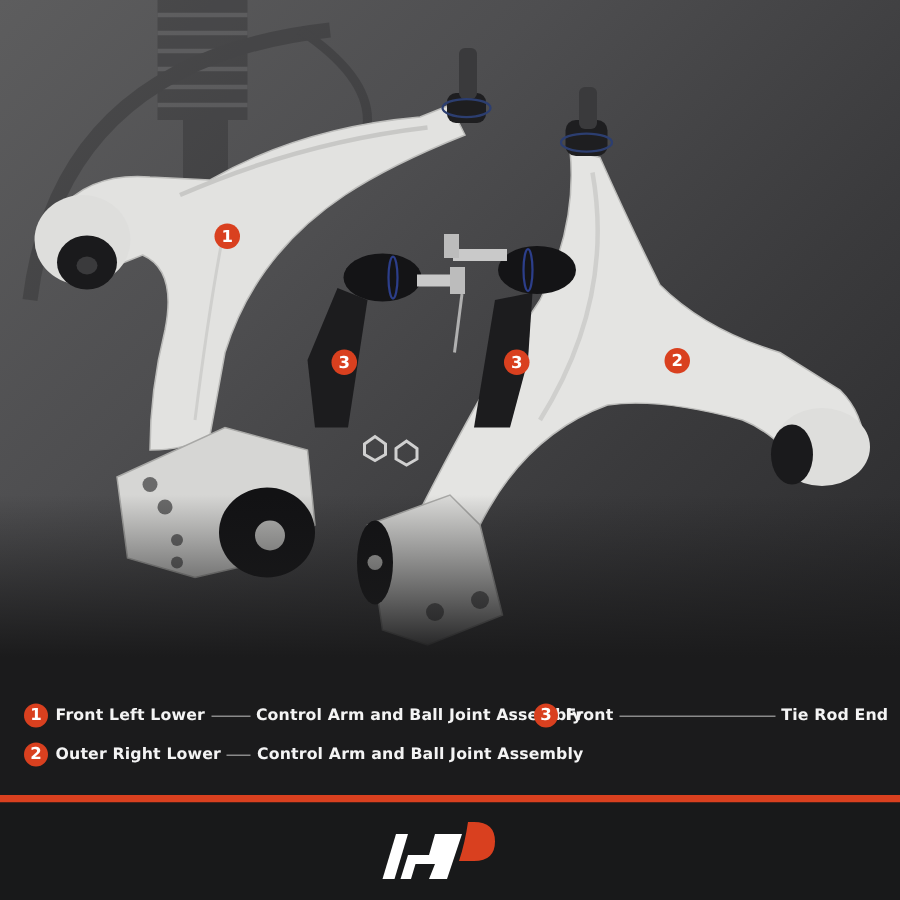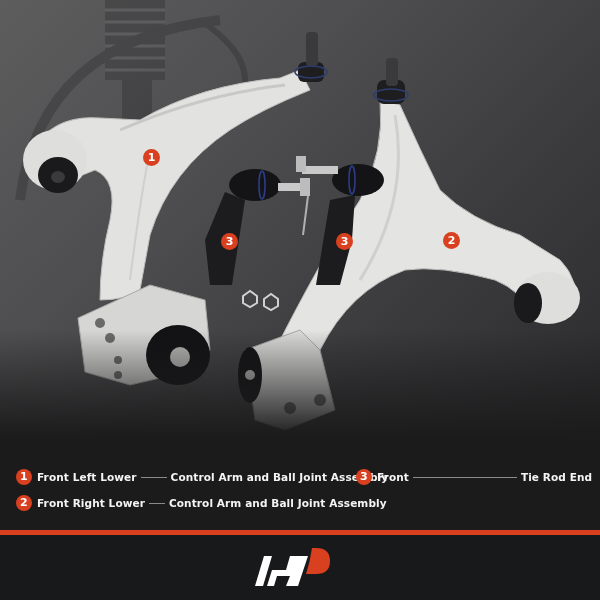--- a/index.html
+++ b/index.html
@@ -129,21 +129,21 @@
 
 <div class="legend">
   <div class="legend-row" style="left:16px;top:469px;">
     <span class="num">1</span>
     <span>Front Left Lower</span>
     <span class="rule" style="width:26px;"></span>
     <span>Control Arm and Ball Joint Assembly</span>
   </div>
   <div class="legend-row" style="left:16px;top:495px;">
     <span class="num">2</span>
-    <span>Front Right Lower</span>
+    <span>Outer Right Lower</span>
     <span class="rule" style="width:16px;"></span>
     <span>Control Arm and Ball Joint Assembly</span>
   </div>
   <div class="legend-row" style="left:356px;top:469px;">
     <span class="num">3</span>
     <span>Front</span>
     <span class="rule" style="width:104px;"></span>
     <span>Tie Rod End</span>
   </div>
 </div>

